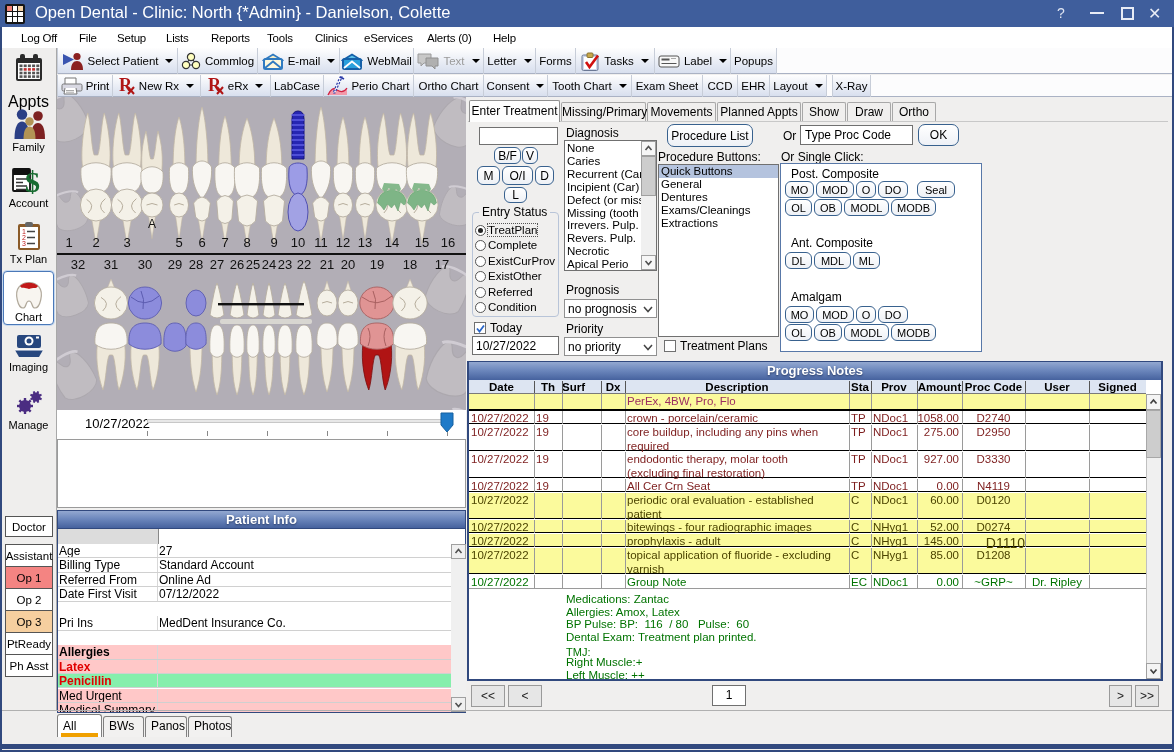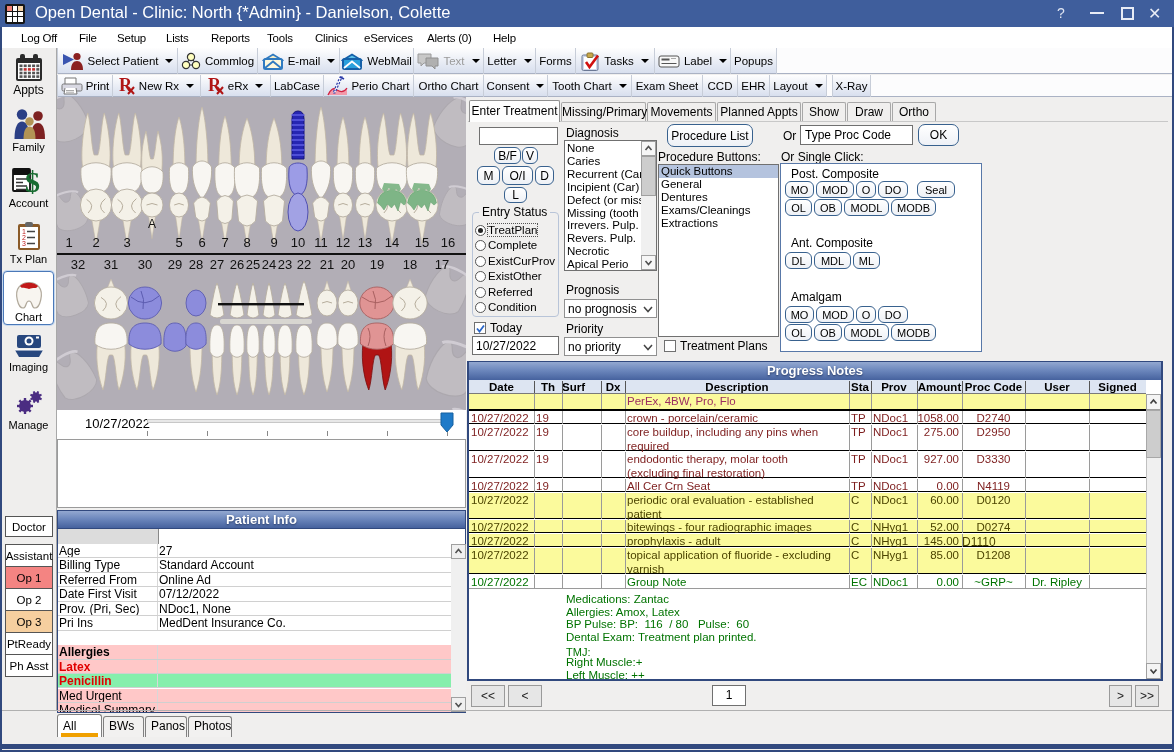--- a/index.html
+++ b/index.html
@@ -210,21 +210,21 @@
         <rect x="10.7" y="18.7" width="3" height="2.6" fill="#555"></rect>
         <rect x="14.9" y="18.7" width="3" height="2.6" fill="#555"></rect>
         <rect x="19.1" y="18.7" width="3" height="2.6" fill="#555"></rect>
         <rect x="23.3" y="18.7" width="3" height="2.6" fill="#555"></rect>
         <rect x="6.5" y="22.3" width="3" height="2.6" fill="#555"></rect>
         <rect x="10.7" y="22.3" width="3" height="2.6" fill="#555"></rect>
         <rect x="14.9" y="22.3" width="3" height="2.6" fill="#555"></rect>
         <rect x="19.1" y="22.3" width="3" height="2.6" fill="#555"></rect>
         <rect x="23.3" y="22.3" width="3" height="2.6" fill="#555"></rect>
       </svg></div>
-    <div style="font-size:12px;margin-top:0">Appts</div>
+    <div style="font-size:16px;margin-top:10px">Appts</div>
   </div>
 <div class="a" style="left:3px;top:103px;width:51px;height:54px;text-align:center">
     <div style="margin-top:6px"><svg width="34" height="30" viewBox="0 0 34 30" style="vertical-align:middle">
         <circle cx="10" cy="5.5" r="5.2" fill="#2b3f85"></circle>
         <path d="M2.5 30 C2.5 17 6 12.5 10 12.5 C14 12.5 17.5 17 17.5 30 Z" fill="#2b3f85"></path>
         <circle cx="26" cy="7" r="4.8" fill="#7d2121"></circle>
         <path d="M19 30 C19 18 22 14 26 14 C30 14 33 18 33 30 Z" fill="#7d2121"></path>
         <circle cx="17.5" cy="12.5" r="4.2" fill="#b29455"></circle>
         <path d="M11.5 30 C11.5 21 14 17.5 17.5 17.5 C21 17.5 23.5 21 23.5 30 Z" fill="#b29455"></path>
       </svg></div>
@@ -527,25 +527,20 @@
       <span class="a" style="left:99px;top:0;width:1px;height:15px;background:#d8d8d8"></span>
     </div>
     <div class="a" style="left:0px;top:43.90px;width:393px;height:14.45px;background:#fff;border-bottom:1px solid #d0d0d0;overflow:hidden">
       <span class="a" style="left:1px;top:0px;font-size:12px">Referred From</span>
       <span class="a" style="left:101px;top:0px;font-size:12px">Online Ad</span>
       <span class="a" style="left:99px;top:0;width:1px;height:15px;background:#d8d8d8"></span>
     </div>
     <div class="a" style="left:0px;top:58.35px;width:393px;height:14.45px;background:#fff;border-bottom:1px solid #d0d0d0;overflow:hidden">
       <span class="a" style="left:1px;top:0px;font-size:12px">Date First Visit</span>
       <span class="a" style="left:101px;top:0px;font-size:12px">07/12/2022</span>
-      <span class="a" style="left:99px;top:0;width:1px;height:15px;background:#d8d8d8"></span>
-    </div>
-    <div class="a" style="left:0px;top:72.80px;width:393px;height:14.45px;background:#fff;border-bottom:1px solid #d0d0d0;overflow:hidden">
-      <span class="a" style="left:1px;top:0px;font-size:12px">Prov. (Pri, Sec)</span>
-      <span class="a" style="left:101px;top:0px;font-size:12px">NDoc1, None</span>
       <span class="a" style="left:99px;top:0;width:1px;height:15px;background:#d8d8d8"></span>
     </div>
     <div class="a" style="left:0px;top:87.25px;width:393px;height:14.45px;background:#fff;border-bottom:1px solid #d0d0d0;overflow:hidden">
       <span class="a" style="left:1px;top:0px;font-size:12px">Pri Ins</span>
       <span class="a" style="left:101px;top:0px;font-size:12px">MedDent Insurance Co.</span>
       <span class="a" style="left:99px;top:0;width:1px;height:15px;background:#d8d8d8"></span>
     </div>
     <div class="a" style="left:0px;top:116.15px;width:393px;height:14.45px;background:#ffc8c8;border-bottom:1px solid #d0d0d0;overflow:hidden">
       <span class="a" style="left:1px;top:0px;font-size:12px"><b>Allergies</b></span>
       <span class="a" style="left:101px;top:0px;font-size:12px"></span>
@@ -845,21 +840,21 @@
 <div class="a" style="left:871px;top:534px;width:1px;height:13px;background:#9a9a9a"></div>
 <div class="a" style="left:917px;top:534px;width:1px;height:13px;background:#9a9a9a"></div>
 <div class="a" style="left:962px;top:534px;width:1px;height:13px;background:#9a9a9a"></div>
 <div class="a" style="left:1025px;top:534px;width:1px;height:13px;background:#9a9a9a"></div>
 <div class="a" style="left:1089px;top:534px;width:1px;height:13px;background:#9a9a9a"></div>
 <div class="cell" style="left:471px;top:535px;width:61px;color:#4c4400;font-size:11.5px">10/27/2022</div>
 <div class="cell" style="left:627px;top:535px;width:220px;color:#4c4400;font-size:11.5px;white-space:normal;line-height:13.5px">prophylaxis - adult</div>
 <div class="cell" style="left:851px;top:535px;width:19px;color:#4c4400;font-size:11.5px">C</div>
 <div class="cell" style="left:873px;top:535px;width:43px;color:#4c4400;font-size:11.5px">NHyg1</div>
 <div class="cell" style="left:917px;top:535px;width:42px;color:#4c4400;font-size:11.5px;text-align:right">145.00</div>
-<div class="cell" style="left:962px;top:535px;width:63px;color:#4c4400;font-size:12px;text-align:left">D1110</div>
+<div class="cell" style="left:962px;top:535px;width:63px;color:#4c4400;font-size:14px;text-align:right">D1110</div>
 <div class="a" style="left:469px;top:548px;width:677px;height:26px;background:#fbfa9c;border-bottom:1px solid #000"></div>
 <div class="a" style="left:534px;top:548px;width:1px;height:26px;background:#9a9a9a"></div>
 <div class="a" style="left:562px;top:548px;width:1px;height:26px;background:#9a9a9a"></div>
 <div class="a" style="left:601px;top:548px;width:1px;height:26px;background:#9a9a9a"></div>
 <div class="a" style="left:625px;top:548px;width:1px;height:26px;background:#9a9a9a"></div>
 <div class="a" style="left:849px;top:548px;width:1px;height:26px;background:#9a9a9a"></div>
 <div class="a" style="left:871px;top:548px;width:1px;height:26px;background:#9a9a9a"></div>
 <div class="a" style="left:917px;top:548px;width:1px;height:26px;background:#9a9a9a"></div>
 <div class="a" style="left:962px;top:548px;width:1px;height:26px;background:#9a9a9a"></div>
 <div class="a" style="left:1025px;top:548px;width:1px;height:26px;background:#9a9a9a"></div>

